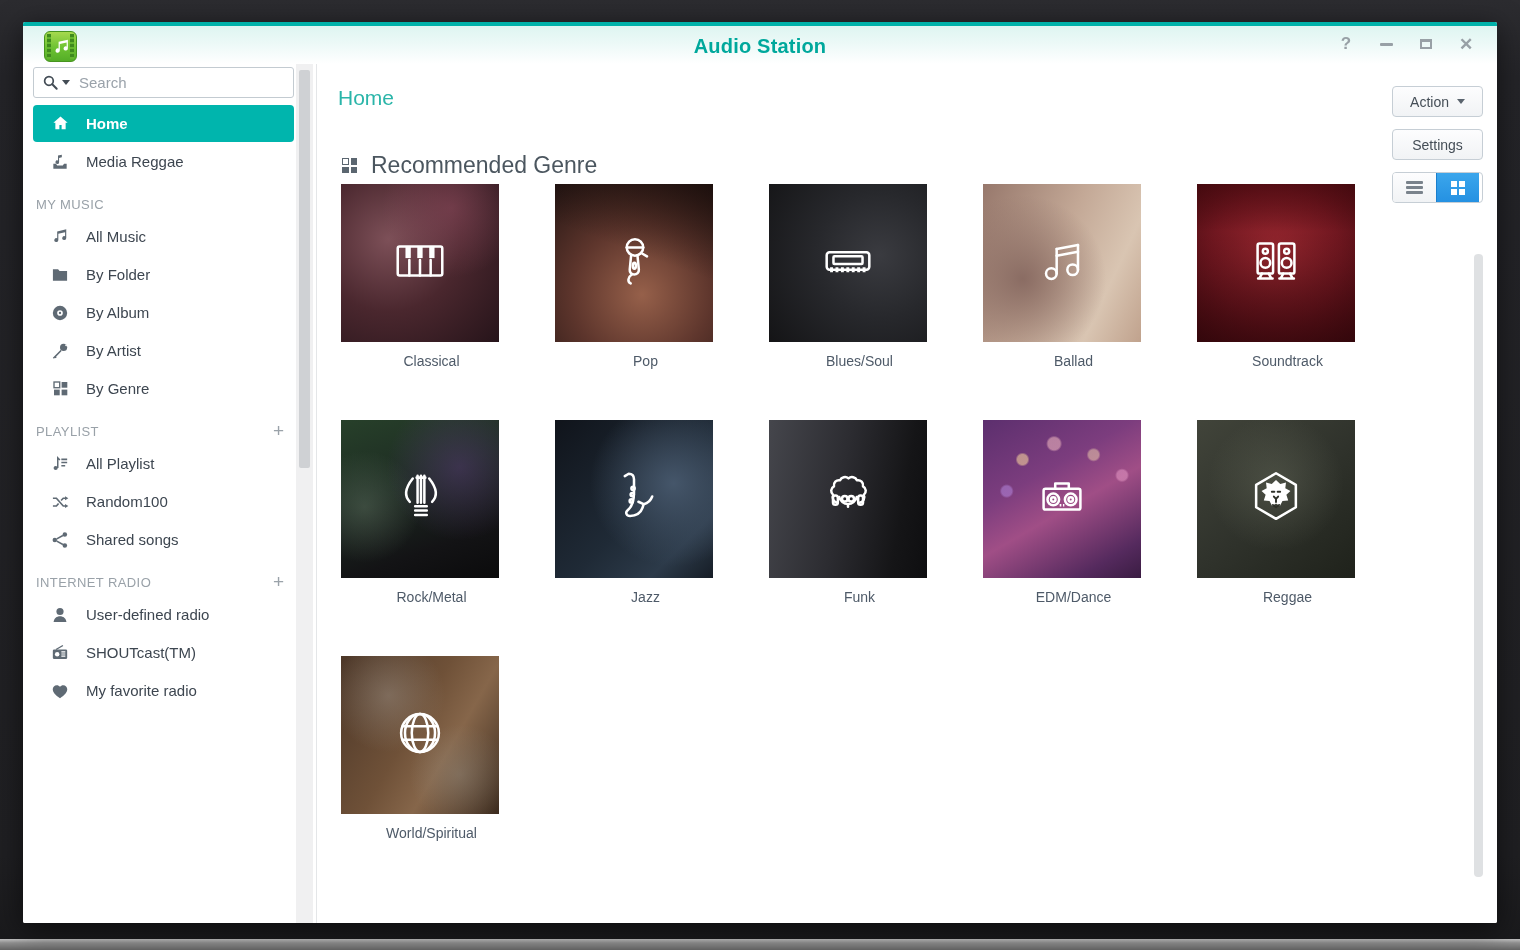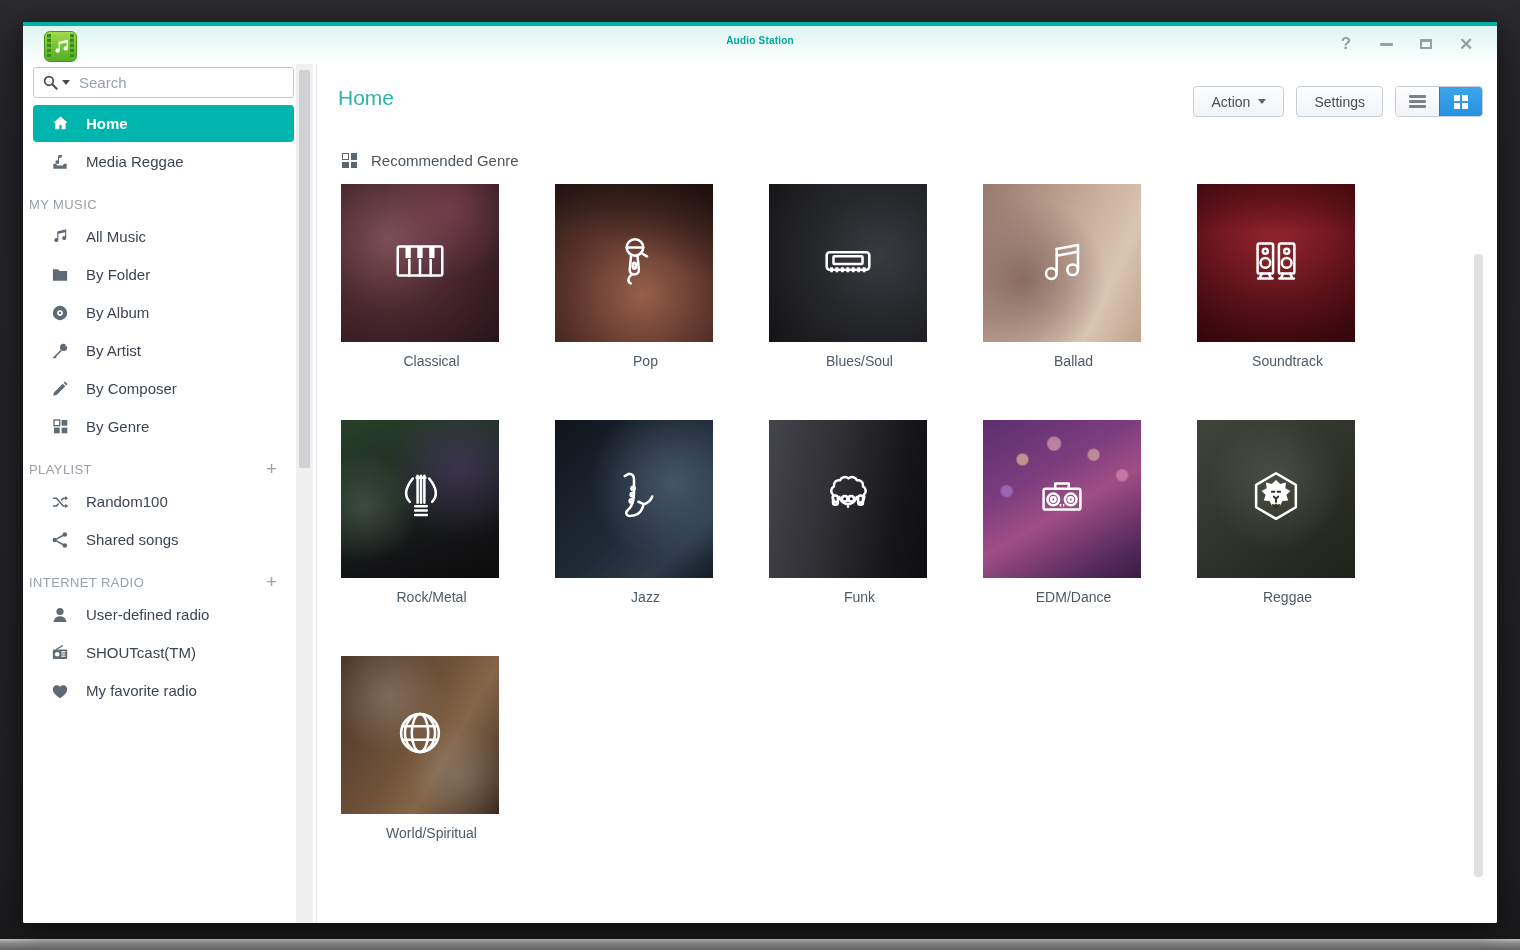--- a/index.html
+++ b/index.html
@@ -19,21 +19,21 @@
   .titlebar{position:absolute;left:0;top:0;right:0;height:42px;
     background:linear-gradient(180deg,#def5f1 0%,#ecf9f7 45%,#ffffff 100%);
     border-top:4px solid #00b2a9;}
   .app-icon{position:absolute;left:21px;top:5px;width:33px;height:31px;border-radius:6px;
     background:linear-gradient(180deg,#a6d94e 0%,#6cc232 55%,#54ad27 100%);
     border:1px solid #47941f;display:flex;align-items:center;justify-content:center;overflow:hidden;}
   .app-icon:before,.app-icon:after{content:"";position:absolute;top:2px;bottom:2px;width:4px;
     background:repeating-linear-gradient(180deg,#3f8a1d 0 3px,#63b62e 3px 5px);}
   .app-icon:before{left:2px;} .app-icon:after{right:2px;}
   .win-title{position:absolute;left:0;right:0;top:9px;text-align:center;
-    font-size:10px;font-weight:bold;color:#00a89c;letter-spacing:.2px;}
+    font-size:20px;font-weight:bold;color:#00a89c;letter-spacing:.2px;}
   .win-controls{position:absolute;right:18px;top:6px;display:flex;gap:14px;align-items:center;}
   .win-btn{width:26px;height:24px;display:flex;align-items:center;justify-content:center;
     color:#98a0a6;font-size:17px;font-weight:bold;cursor:default;}
   .maxi-glyph{width:12px;height:10px;border:2px solid #98a0a6;border-top-width:3px;}
   .mini-glyph{width:13px;height:3px;background:#98a0a6;border-radius:1px;}
 
   
   .sidebar{position:absolute;left:0;top:42px;width:272px;bottom:0;background:#fff;}
   .search-box{margin:3px 0 0 10px;width:261px;height:31px;border:1px solid #c3cbd1;border-radius:3px;
     background:#fff;display:flex;align-items:center;padding:0 8px;}
@@ -44,33 +44,33 @@
   .search-box input::placeholder{color:#9aa2aa;}
 
   .nav{margin-top:7px;}
   .nav-item{height:37px;display:flex;align-items:center;margin:0 0 1px 10px;width:261px;
     border-radius:4px;cursor:pointer;}
   .nav-item .nav-ic{width:20px;height:20px;margin-left:17px;display:flex;align-items:center;justify-content:center;flex:none;}
   .nav-item .nav-lb{margin-left:16px;font-size:15px;color:#3d4650;white-space:nowrap;}
   .nav-item.selected{background:#00b5ad;}
   .nav-item.selected .nav-lb{color:#fff;font-weight:bold;}
 
-  .sec-head{display:flex;margin:17px 10px 6px 6px;width:252px;}
+  .sec-head{display:flex;margin:17px 10px 6px 13px;width:252px;}
   .sec-title{font-size:13px;color:#99a1a8;letter-spacing:.4px;flex:1;}
   .sec-add{font-size:19px;color:#9aa2a9;line-height:14px;cursor:pointer;padding:0 4px;}
 
   
   .side-sb-track{position:absolute;left:273px;top:42px;bottom:0;width:17px;background:#f0f0f1;}
   .side-sb-thumb{position:absolute;left:3px;top:6px;width:11px;height:398px;background:#cfd1d4;border-radius:2px;}
   .v-divider{position:absolute;left:293px;top:42px;bottom:0;width:1px;background:#e4e6e8;}
 
   
   .main{position:absolute;left:294px;top:42px;right:0;bottom:0;background:#fff;overflow:hidden;}
   .page-title{position:absolute;left:21px;top:22px;font-size:21px;color:#2ab5a9;}
-  .toolbar{position:absolute;right:14px;top:22px;display:flex;gap:12px;}
+  .toolbar{position:absolute;right:14px;top:22px;display:flex;gap:12px;flex-direction:column;}
   .btn{height:31px;border:1px solid #c6ced5;border-radius:4px;
     background:linear-gradient(180deg,#fdfdfe 0%,#f3f5f7 60%,#ecef f1 100%);
     background:linear-gradient(180deg,#fdfdfe 0%,#f1f3f5 100%);
     color:#454e57;font-size:14px;display:flex;align-items:center;justify-content:center;
     padding:0 17px;cursor:pointer;}
   .btn .dd-caret{width:0;height:0;border-left:4px solid transparent;border-right:4px solid transparent;
     border-top:5px solid #5a646e;margin-left:8px;}
   .seg-group{display:flex;border:1px solid #c6ced5;border-radius:4px;overflow:hidden;height:31px;}
   .seg{width:43px;display:flex;align-items:center;justify-content:center;cursor:pointer;
     background:linear-gradient(180deg,#fdfdfe 0%,#f1f3f5 100%);}
@@ -78,21 +78,21 @@
   .seg.active{background:linear-gradient(180deg,#3ba6ec 0%,#2591e2 100%);border-left-color:#1a7fcd;}
   .list-glyph{width:17px;height:13px;display:flex;flex-direction:column;justify-content:space-between;}
   .list-glyph i{height:2.6px;background:#7a838c;border-radius:1px;}
   .grid-glyph{width:14px;height:14px;display:grid;grid-template-columns:6px 6px;grid-template-rows:6px 6px;gap:2px;}
   .grid-glyph i{background:#fff;}
 
   .section-head{position:absolute;left:25px;top:88px;display:flex;align-items:center;gap:14px;}
   .mini-grid{width:15px;height:15px;display:grid;grid-template-columns:6.5px 6.5px;grid-template-rows:6.5px 6.5px;gap:2px;}
   .mini-grid i{background:#5b6670;}
   .mini-grid i:first-child{background:#fff;border:1.6px solid #5b6670;}
-  .section-title{font-size:15px;color:#4b565f;}
+  .section-title{font-size:23px;color:#4b565f;}
 
   .genre-grid{position:absolute;left:24px;top:120px;width:1160px;
     display:flex;flex-wrap:wrap;column-gap:33px;row-gap:51px;}
   .genre-cell{width:181px;cursor:pointer;}
   .genre-art{width:158px;height:158px;display:flex;align-items:center;justify-content:center;
     position:relative;overflow:hidden;}
   .genre-art svg{position:relative;z-index:2;}
   .genre-label{margin-top:11px;text-align:center;font-size:14px;color:#4e5a68;}
 
   
@@ -231,41 +231,43 @@
             <svg width="20" height="20" viewBox="0 0 24 24" fill="#5f6a74">
               <circle cx="16.3" cy="7.7" r="4.3"></circle>
               <path d="M12.9 10.6 4.6 18.9l-1.2 1.2 1.3 1.3 1.2-1.2.9.5 1.2-1.2-.7-.7 6.4-6.4z"></path>
               <path d="M18.5 4.5l1.5 1.5" stroke="#fff" stroke-width="1.4"></path>
             </svg>
           </span>
       <span class="nav-lb">By Artist</span>
     </div>
         <div class="nav-item">
       <span class="nav-ic">
-            <svg width="20" height="20" viewBox="0 0 24 24" fill="#5f6a74">
-              <path d="M3.8 20.2l1-4.1L15.3 5.6l3.1 3.1L7.9 19.2zM16.3 4.6l1.6-1.6 3.1 3.1-1.6 1.6z"></path>
-            </svg>
-          </span>
-      <span class="nav-lb">By Composer</span>
-    </div>
-        <div class="nav-item">
-      <span class="nav-ic">
             <svg width="19" height="19" viewBox="0 0 24 24">
               <rect x="3.8" y="3.8" width="7.2" height="7.2" fill="#fff" stroke="#5f6a74" stroke-width="1.7"></rect>
               <rect x="13.4" y="3.8" width="7.2" height="7.2" fill="#5f6a74"></rect>
               <rect x="3.8" y="13.4" width="7.2" height="7.2" fill="#5f6a74"></rect>
               <rect x="13.4" y="13.4" width="7.2" height="7.2" fill="#5f6a74"></rect>
             </svg>
           </span>
       <span class="nav-lb">By Genre</span>
     </div>
         <div class="sec-head">
     <span class="sec-title">PLAYLIST</span>
     <span class="sec-add">+</span>
   </div>
+        <div class="nav-item">
+      <span class="nav-ic">
+            <svg width="20" height="20" viewBox="0 0 24 24">
+              <circle cx="6.8" cy="16.8" r="2.5" fill="#5f6a74"></circle>
+              <path d="M9.3 16.8V4.6l2.6 2.6" stroke="#5f6a74" stroke-width="1.8" fill="none"></path>
+              <path d="M13.6 6.4h7M13.6 10.2h7M13.6 14h4.6" stroke="#5f6a74" stroke-width="1.9" fill="none"></path>
+            </svg>
+          </span>
+      <span class="nav-lb">All Playlist</span>
+    </div>
         <div class="nav-item">
       <span class="nav-ic">
             <svg width="20" height="20" viewBox="0 0 24 24" fill="none" stroke="#5f6a74" stroke-width="2">
               <path d="M3.5 7.5h4.2l8.2 9.3h3.6"></path>
               <path d="M3.5 16.8h4.2l2.6-3"></path>
               <path d="M13.3 10.2l2.6-2.7h3.6"></path>
               <path d="M18 5.1 22 7.5l-4 2.4z" fill="#5f6a74" stroke="none"></path>
               <path d="M18 14.4l4 2.4-4 2.4z" fill="#5f6a74" stroke="none"></path>
             </svg>
           </span>

